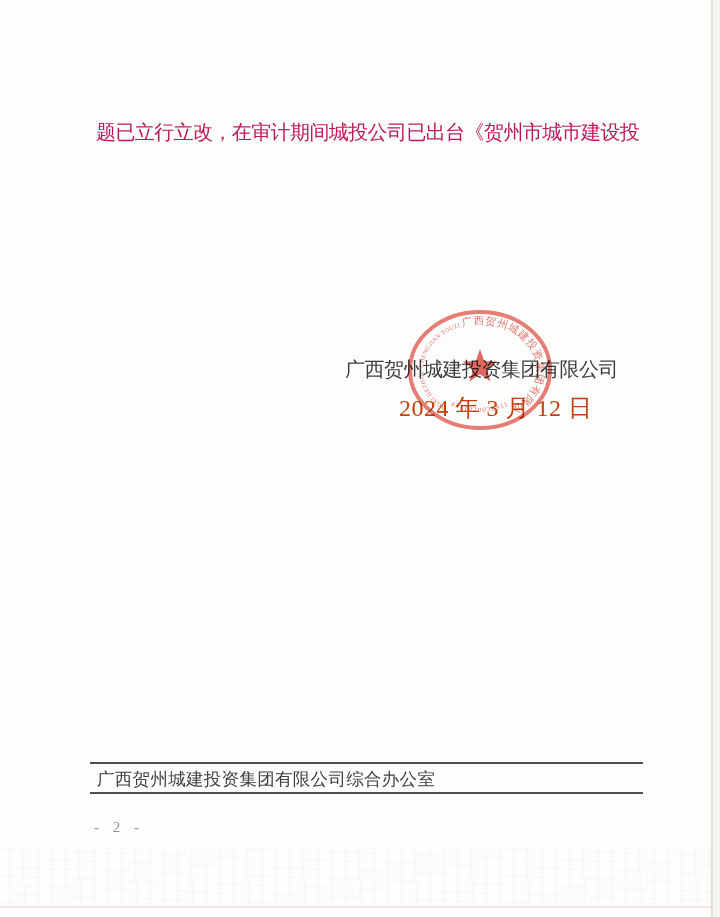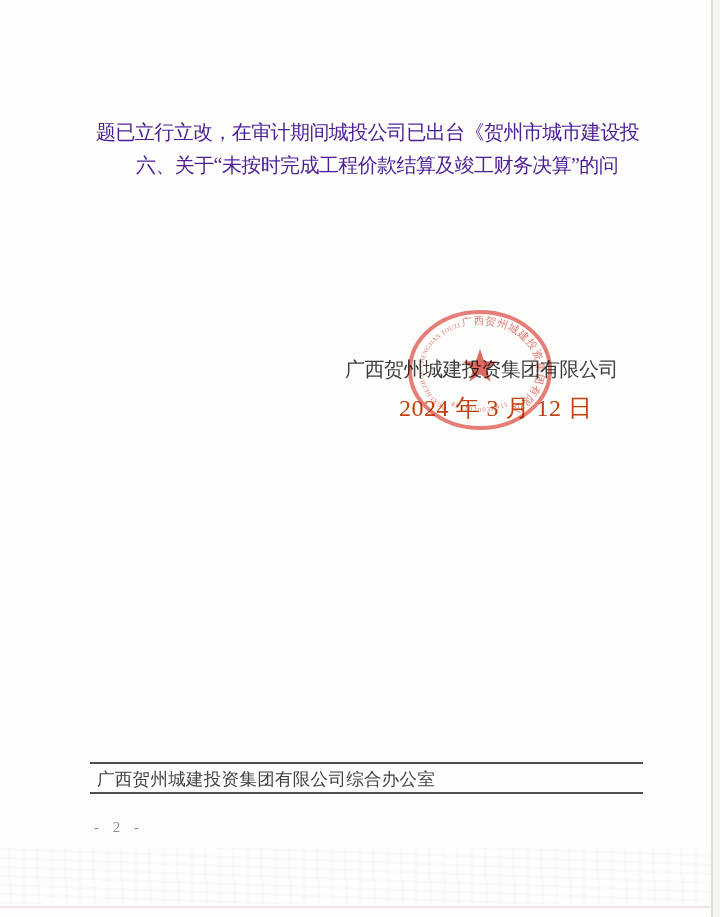--- a/index.html
+++ b/index.html
@@ -9,21 +9,21 @@
     margin:0 auto;
     background:#fdfdfc;
     overflow:hidden;
     font-family:"Liberation Serif","DejaVu Serif",serif;
     color:#3b3b3b;
   }
   
   .bodytext{
     position:absolute;left:96px;top:116px;width:545px;
     font-size:20px;line-height:33px;letter-spacing:-0.6px;
-    color:#4c1d95;white-space:nowrap;
+    color:#be185d;white-space:nowrap;
   }
   .bodyline{height:33px;}
   .indent{padding-left:40px;}
   
   .sig-company{
     position:absolute;left:345px;top:356px;
     font-size:20px;letter-spacing:-0.5px;color:#3c3c3c;white-space:nowrap;
   }
   .sig-date{
     position:absolute;left:399px;top:392px;
@@ -59,21 +59,20 @@
   }
   .scan-bottom-line{position:absolute;left:0;right:9px;top:906px;height:2px;background:#eedede;opacity:0.8;}
 </style>
 </head>
 <body>
 
 <div class="page">
 
   <div class="bodytext">
     <div class="bodyline">题已立行立改，在审计期间城投公司已出台《贺州市城市建设投</div>
-    <div class="bodyline indent">六、关于“未按时完成工程价款结算及竣工财务决算”的问</div>
   </div>
 
   <div class="sig-company">广西贺州城建投资集团有限公司</div>
   <div class="sig-date">2024 年 3 月 12 日</div>
 
   <svg class="seal" viewBox="0 0 156 136" xmlns="http://www.w3.org/2000/svg">
     <defs>
       <path id="ring-arc" d="M 44.3 104.7 A 57 46 0 1 1 109.7 104.7" fill="none"></path>
       <path id="code-arc" d="M 32.8 91.1 A 54 42 0 0 0 121.2 91.1" fill="none"></path>
     </defs>

